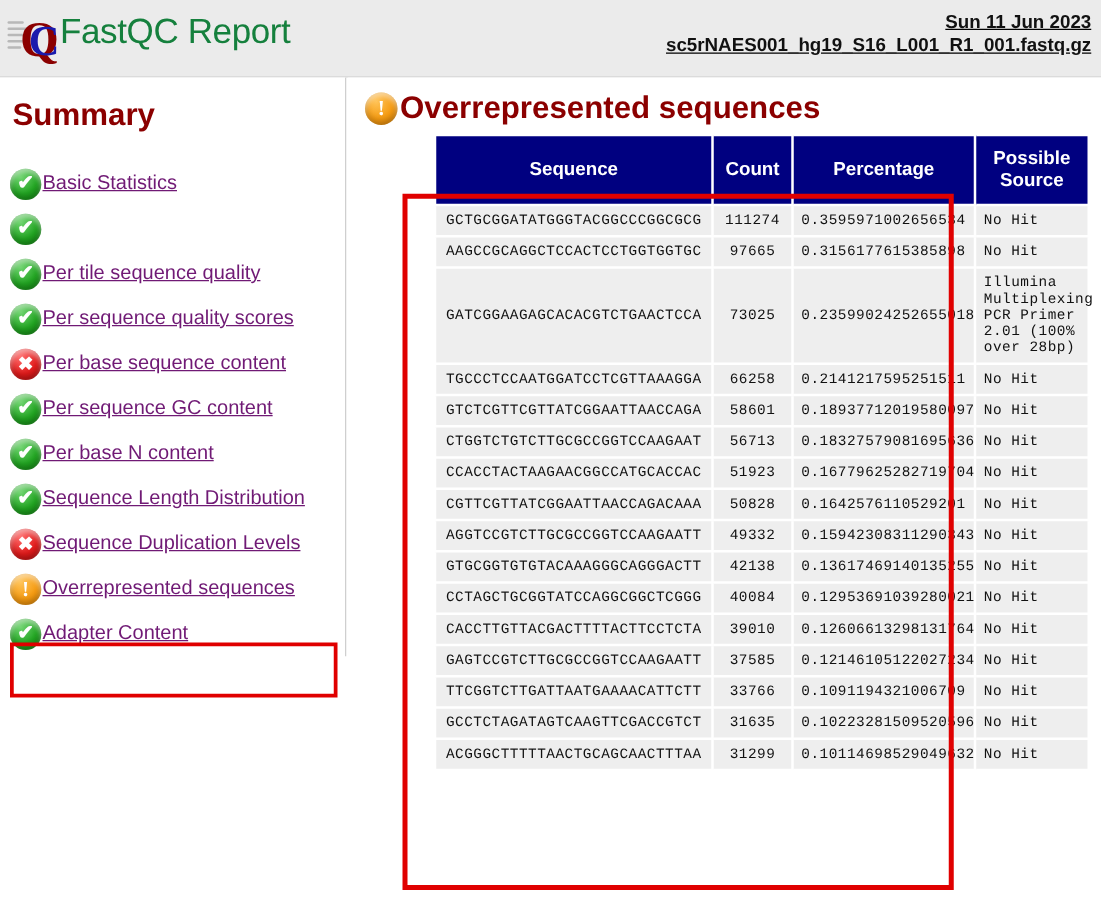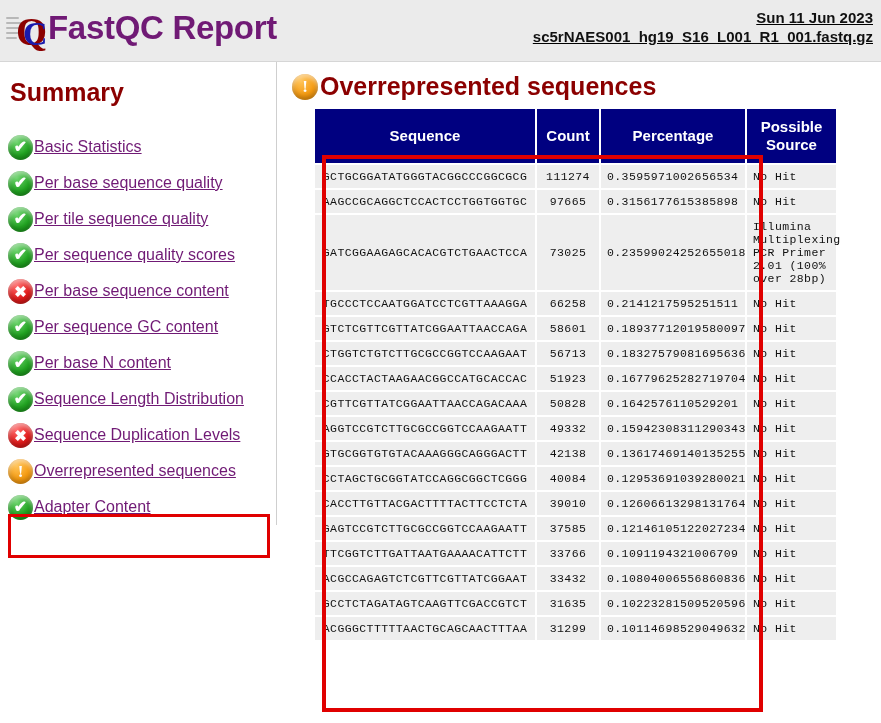--- a/index.html
+++ b/index.html
@@ -35,21 +35,21 @@
     font-family:"Liberation Serif", serif;
     font-size:40px; font-weight:bold; color:#8b0000; line-height:40px;
   }
   .logo-c {
     position:absolute; left:17px; top:9px;
     font-family:"Liberation Serif", serif;
     font-size:34px; font-weight:bold; color:#1a1aad; line-height:34px;
   }
   .app-title {
     position:absolute; left:48px; top:9px;
-    font-size:33px; font-weight:bold; color:#701a75;
+    font-size:28px; font-weight:normal; color:#15803d;
     letter-spacing:-0.3px;
   }
   .header-right {
     position:absolute; right:8px; top:8px; text-align:right;text-decoration:underline;
   }
   .hdr-date { font-size:15px; font-weight:bold; color:#111; line-height:19px; }
   .hdr-file { font-size:15px; font-weight:bold; color:#111; line-height:20px; }
 
   
   .sidebar {
@@ -96,21 +96,21 @@
   .section-head {
     position:absolute; left:14px; top:10px;
     display:flex; align-items:center;
   }
   .section-head .badge { width:26px; height:26px; flex:0 0 26px; margin-right:2px; }
   .section-title {
     font-size:25px; font-weight:bold; color:#8b0000;
   }
 
   
-  .tbl-wrap { position:absolute; left:35px; top:45px; width:523px; }
+  .tbl-wrap { position:absolute; left:69px; top:45px; width:523px; }
   table.orep { border-collapse:collapse; width:523px; table-layout:fixed; }
   table.orep thead th {
     background:#000080; color:#fff; font-size:15px; font-weight:bold;
     padding:9px 4px; text-align:center; vertical-align:middle;
     border:2px solid #ffffff; line-height:18px;
   }
   table.orep td {
     background:#eeeeee;
     font-family:"Liberation Mono", monospace;
     font-size:11.5px; color:#111;
@@ -168,21 +168,20 @@
         <div class="sum-item">
           <span class="badge pass">
             <span class="glyph">✔</span>
           </span>
           <span class="sum-link">Basic Statistics</span>
         </div>
         <div class="sum-item">
           <span class="badge pass">
             <span class="glyph">✔</span>
           </span>
-          <span class="sum-link">Per base sequence quality</span>
         </div>
         <div class="sum-item">
           <span class="badge pass">
             <span class="glyph">✔</span>
           </span>
           <span class="sum-link">Per tile sequence quality</span>
         </div>
         <div class="sum-item">
           <span class="badge pass">
             <span class="glyph">✔</span>
@@ -332,26 +331,20 @@
               <td class="c-pct">0.12146105122027234</td>
               <td class="c-src">No Hit</td>
             </tr>
             <tr>
               <td class="c-seq">TTCGGTCTTGATTAATGAAAACATTCTT</td>
               <td class="c-cnt">33766</td>
               <td class="c-pct">0.1091194321006709</td>
               <td class="c-src">No Hit</td>
             </tr>
             <tr>
-              <td class="c-seq">ACGCCAGAGTCTCGTTCGTTATCGGAAT</td>
-              <td class="c-cnt">33432</td>
-              <td class="c-pct">0.10804006556860836</td>
-              <td class="c-src">No Hit</td>
-            </tr>
-            <tr>
               <td class="c-seq">GCCTCTAGATAGTCAAGTTCGACCGTCT</td>
               <td class="c-cnt">31635</td>
               <td class="c-pct">0.10223281509520596</td>
               <td class="c-src">No Hit</td>
             </tr>
             <tr>
               <td class="c-seq">ACGGGCTTTTTAACTGCAGCAACTTTAA</td>
               <td class="c-cnt">31299</td>
               <td class="c-pct">0.10114698529049632</td>
               <td class="c-src">No Hit</td>

